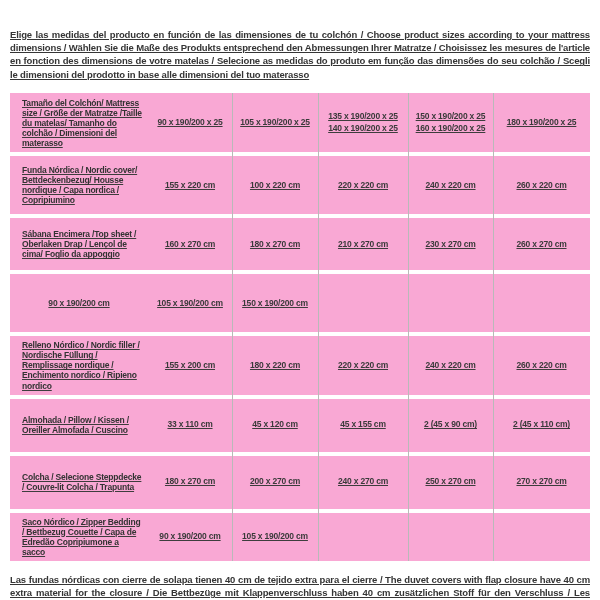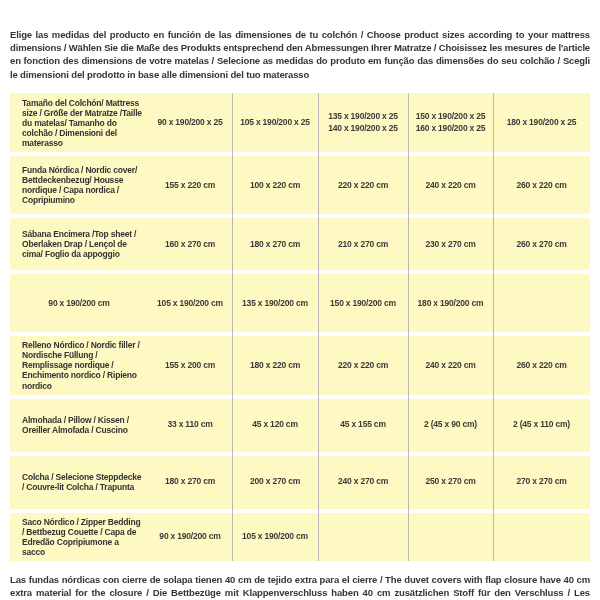--- a/index.html
+++ b/index.html
@@ -18,43 +18,45 @@
     margin: 0 auto;
     padding-top: 18px;
   }
   .intro, .footnote {
     font-size: 9.5px;
     font-weight: bold;
     line-height: 1.42;
     letter-spacing: -0.15px;
     text-align: justify;
     color: #353535;
+    text-decoration: underline;
   }
   .intro { margin-bottom: 12px; }
   .footnote { margin-top: 8px; }
 
   .size-table {
     position: relative;
     width: 580px;
   }
   .col-line {
     position: absolute;
     top: 0;
     bottom: 0;
     width: 1px;
     background: #b9b9b9;
     z-index: 1;
   }
   .row {
     display: grid;
     grid-template-columns: 138px 84px 86px 90px 85px 97px;
-    background: #fef9c3;
+    background: #f9a8d4;
     margin-bottom: 4px;
     position: relative;
     z-index: 0;
+    text-decoration: underline;
   }
   .cell {
     display: flex;
     align-items: center;
     font-weight: bold;
     letter-spacing: -0.2px;
   }
   .cell.label {
     justify-content: flex-start;
     text-align: left;
@@ -111,23 +113,21 @@
       <div class="cell val">160 x 270 cm</div>
       <div class="cell val">180 x 270 cm</div>
       <div class="cell val">210 x 270 cm</div>
       <div class="cell val">230 x 270 cm</div>
       <div class="cell val">260 x 270 cm</div>
     </div>
 
     <div class="row" style="min-height:58px">
       <div class="cell val">90 x 190/200 cm</div>
       <div class="cell val">105 x 190/200 cm</div>
-      <div class="cell val">135 x 190/200 cm</div>
       <div class="cell val">150 x 190/200 cm</div>
-      <div class="cell val">180 x 190/200 cm</div>
     </div>
 
     <div class="row" style="min-height:58px">
       <div class="cell label">Relleno Nórdico / Nordic filler / Nordische Füllung / Remplissage nordique / Enchimento nordico / Ripieno nordico</div>
       <div class="cell val">155 x 200 cm</div>
       <div class="cell val">180 x 220 cm</div>
       <div class="cell val">220 x 220 cm</div>
       <div class="cell val">240 x 220 cm</div>
       <div class="cell val">260 x 220 cm</div>
     </div>

